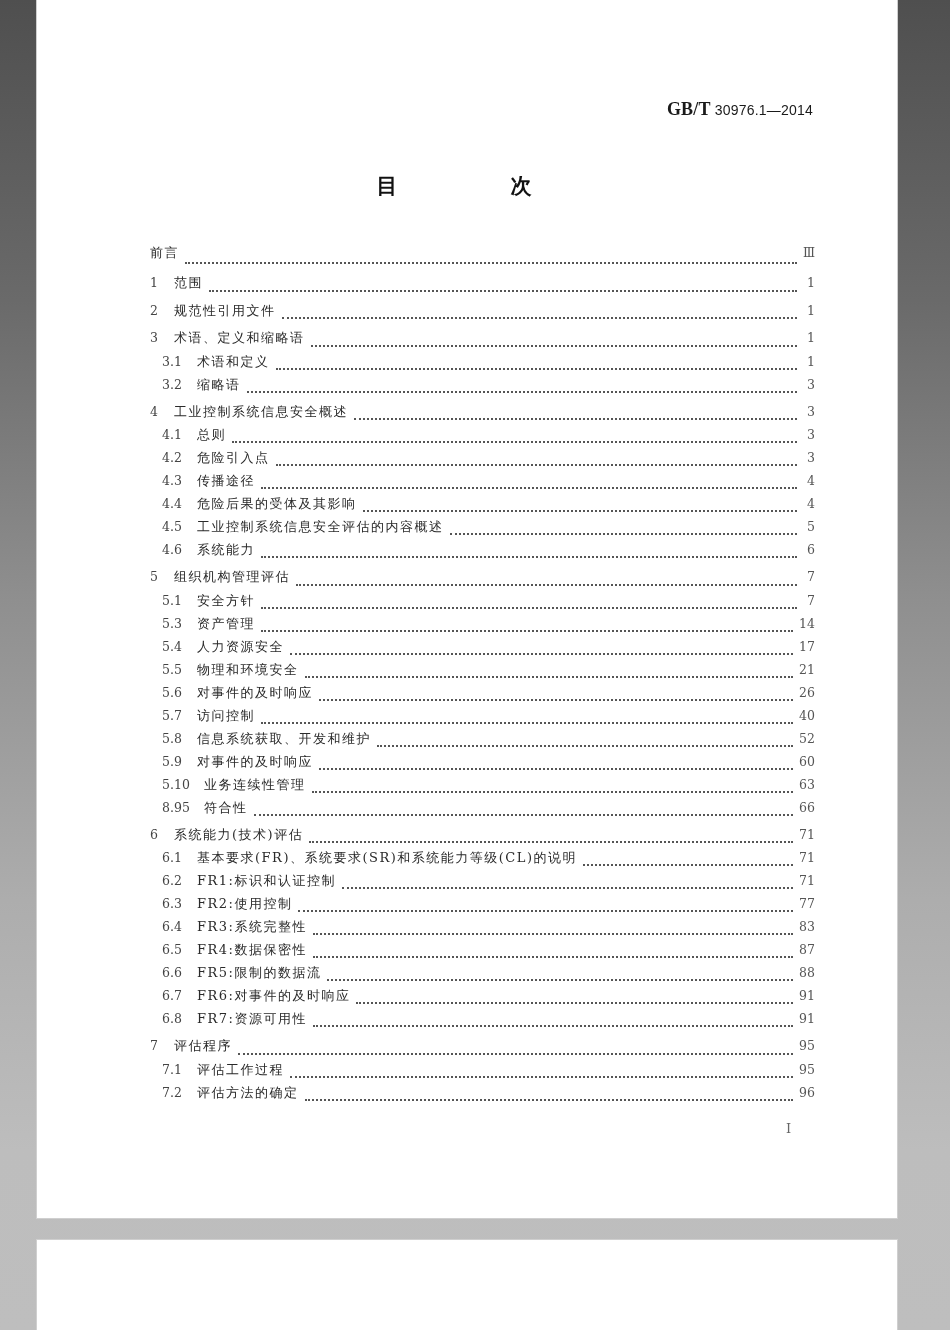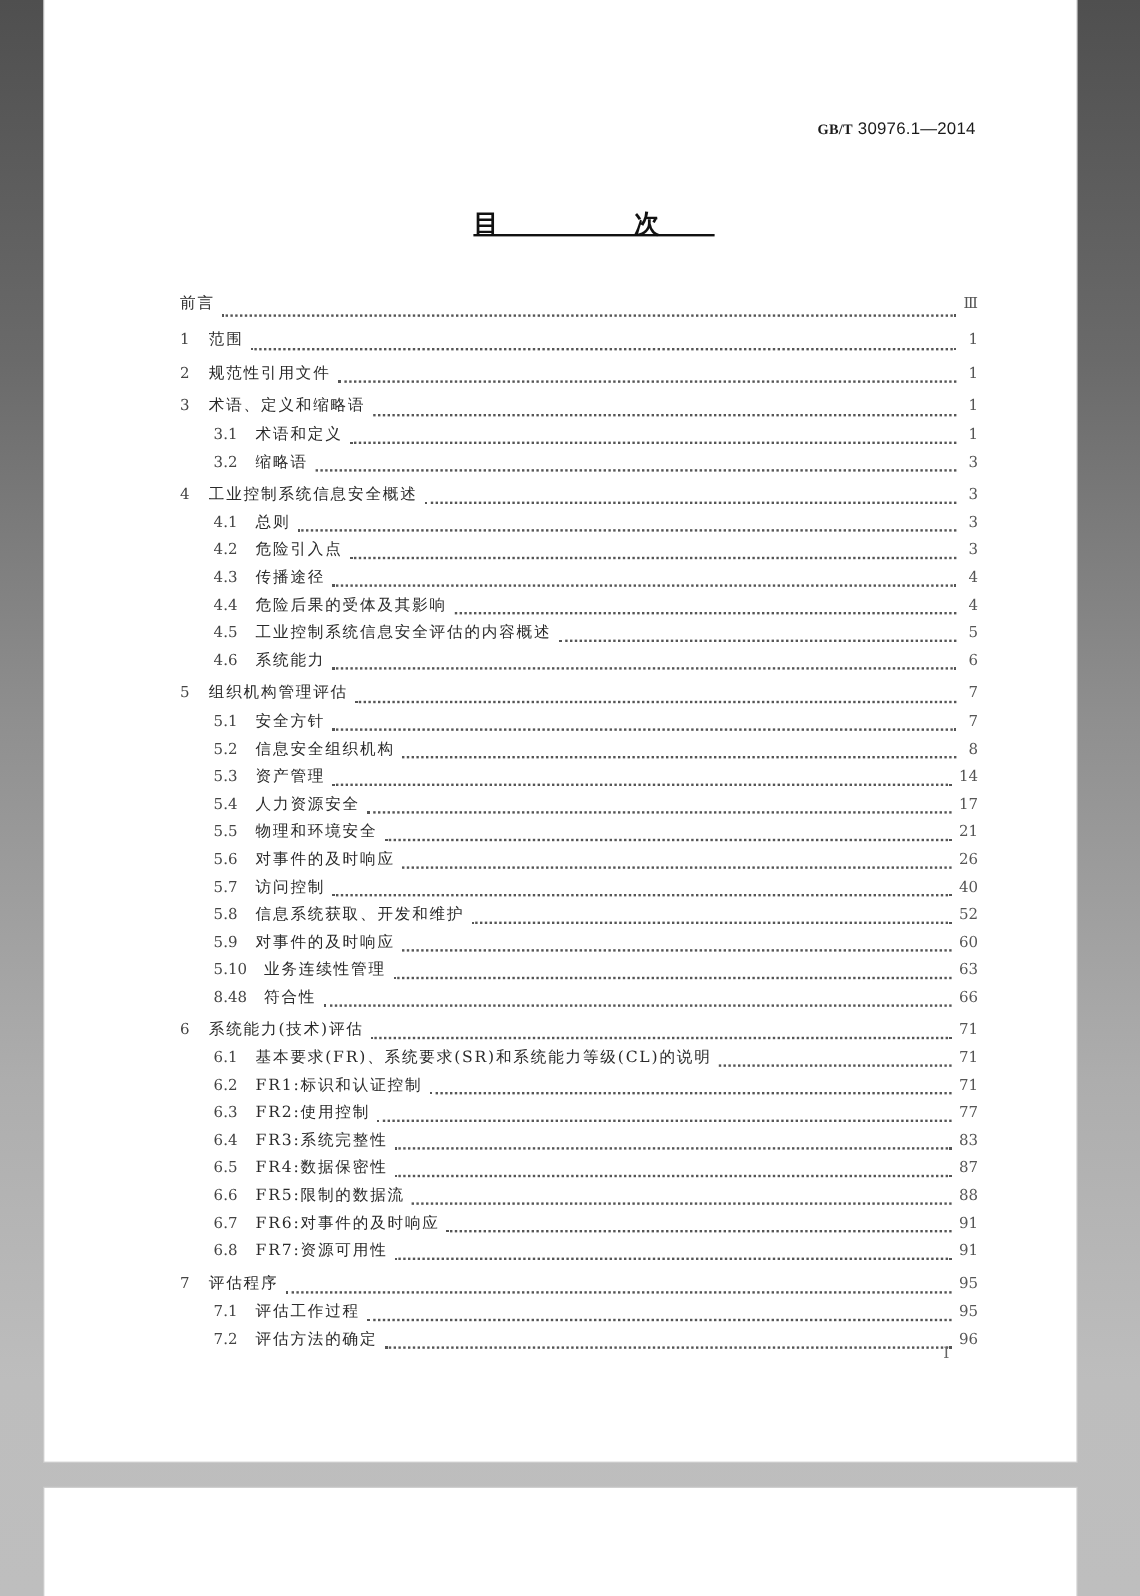--- a/index.html
+++ b/index.html
@@ -13,36 +13,36 @@
       position: absolute; left: 37px; width: 860px; background: #ffffff;
       box-shadow: 0 0 0 1px #cfcfcf;
     }
     #page1 { top: 0; height: 1218px; }
     #page2 { top: 1240px; height: 90px; }
     .std-code {
       position: absolute; top: 99px; right: 84px;
       font-family: "Liberation Sans", "DejaVu Sans", sans-serif;
       font-size: 14px; color: #1a1a1a; letter-spacing: 0.2px;
     }
-    .std-code b { font-family: "Liberation Serif", serif; font-weight: bold; font-size: 12px; }
+    .std-code b { font-family: "Liberation Serif", serif; font-weight: bold; font-size: 18px; }
     .doc-title {
-      position: absolute; top: 172px; left: 18px; width: 100%; text-align: center;
+      position: absolute; top: 172px; left: 0; width: 100%; text-align: center;
       font-family: "DejaVu Sans", sans-serif; font-size: 21px; font-weight: bold;
-      letter-spacing: 46px; padding-left: 20px; box-sizing: border-box; color: #111; text-decoration: underline;
+      letter-spacing: 46px; padding-left: 20px; box-sizing: border-box; color: #111;
     }
     .toc { position: absolute; left: 113px; top: 244px; width: 665px; }
     .toc-row {
       position: relative; display: flex; align-items: baseline; height: 23px;
       font-size: 13px; color: #333; white-space: nowrap;
     }
     .toc-row.level1 { height: 27.5px; padding-top: 4px; box-sizing: border-box; }
     .toc-row.level1:first-child { padding-top: 0; height: 26px; }
     .toc-row.level2 { padding-left: 12px; }
     .num { display: inline-block; min-width: 24px; color: #444; font-size: 12.5px; }
-    .level2 .num { min-width: 35px; margin-left: 16px; }
+    .level2 .num { min-width: 35px; }
     .level2 .num.wide { min-width: 42px; }
     .label { letter-spacing: 1.5px; color: #2a2a2a; }
     .leader {
       flex: 1; margin: 0 6px; height: 1px; align-self: flex-end; margin-bottom: 6px;
       border-bottom: 2px dotted #555;
     }
     .pg { min-width: 12px; text-align: right; color: #555; font-size: 12.5px; }
     .footer-page {
       position: absolute; top: 1121px; left: 749px; font-size: 13px; color: #666;
     }
@@ -140,26 +140,20 @@
         <span class="leader"></span>
         <span class="pg">7</span>
       </div>
       <div class="toc-row level2">
         <span class="num">5.1</span>
         <span class="label">安全方针</span>
         <span class="leader"></span>
         <span class="pg">7</span>
       </div>
       <div class="toc-row level2">
-        <span class="num">5.2</span>
-        <span class="label">信息安全组织机构</span>
-        <span class="leader"></span>
-        <span class="pg">8</span>
-      </div>
-      <div class="toc-row level2">
         <span class="num">5.3</span>
         <span class="label">资产管理</span>
         <span class="leader"></span>
         <span class="pg">14</span>
       </div>
       <div class="toc-row level2">
         <span class="num">5.4</span>
         <span class="label">人力资源安全</span>
         <span class="leader"></span>
         <span class="pg">17</span>
@@ -194,21 +188,21 @@
         <span class="leader"></span>
         <span class="pg">60</span>
       </div>
       <div class="toc-row level2">
         <span class="num wide">5.10</span>
         <span class="label">业务连续性管理</span>
         <span class="leader"></span>
         <span class="pg">63</span>
       </div>
       <div class="toc-row level2">
-        <span class="num wide">8.48</span>
+        <span class="num wide">8.95</span>
         <span class="label">符合性</span>
         <span class="leader"></span>
         <span class="pg">66</span>
       </div>
       <div class="toc-row level1">
         <span class="num">6</span>
         <span class="label">系统能力(技术)评估</span>
         <span class="leader"></span>
         <span class="pg">71</span>
       </div>

